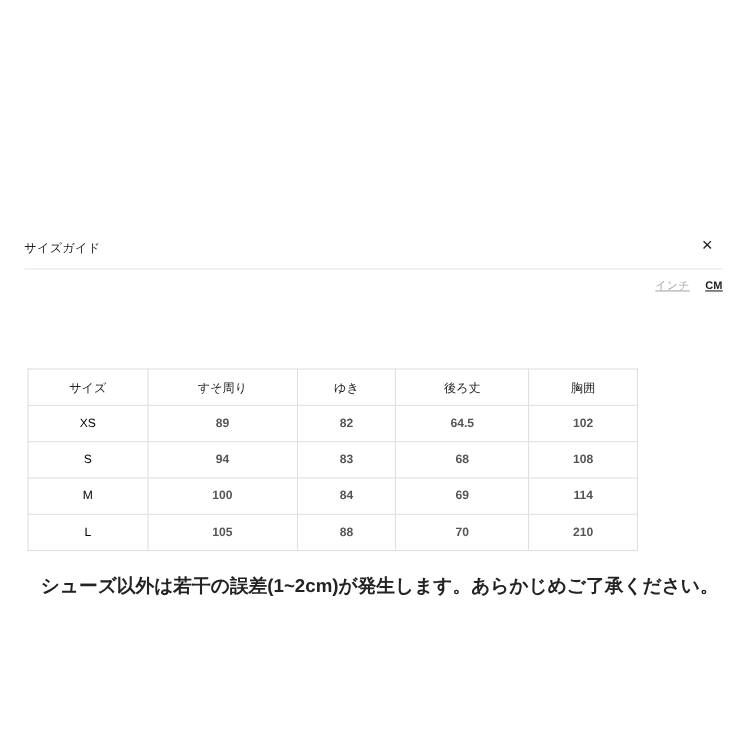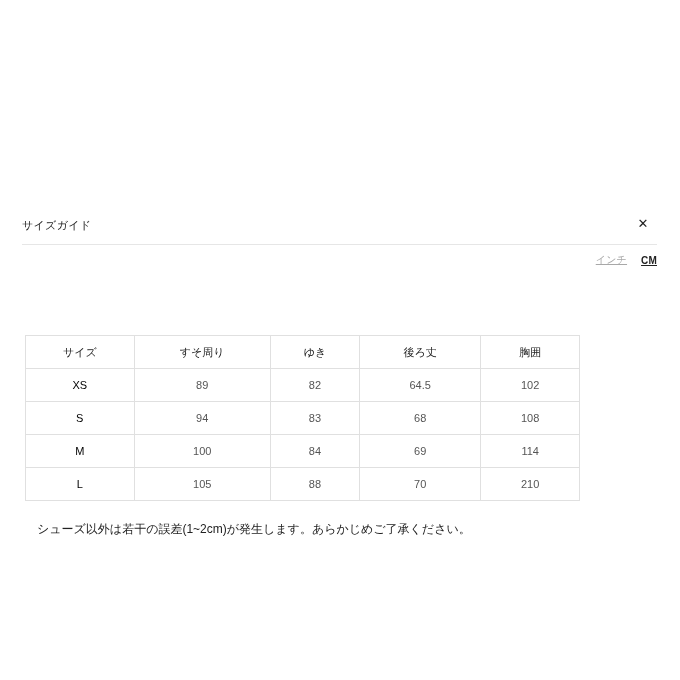--- a/index.html
+++ b/index.html
@@ -50,26 +50,26 @@
     table-layout: fixed;
     font-size: 11px;
   }
   .size-table th, .size-table td {
     border: 1px solid var(--border, #e0e0e0);
     height: 33px;
     text-align: center; vertical-align: middle;
     padding: 0 4px;
   }
   .size-table th { font-weight: 400; color: var(--text-primary, #222); }
-  .size-table td { font-weight: 400; color: var(--text-secondary, #555); }
+  .size-table td { font-weight: 700; color: var(--text-secondary, #555); }
   .size-table td.size-label { font-weight: 400; color: #000; }
 
   .note {
     position: absolute; left: 37px; top: 482px;
-    font-size: 12px; color: var(--text-primary, #333); font-weight: 400;
+    font-size: 17px; color: var(--text-primary, #333); font-weight: 700;
   }
 </style>
 </head>
 <body>
 
 <div class="page">
 
   <h1 class="modal-title">サイズガイド</h1>
 
   <button class="close-button">

